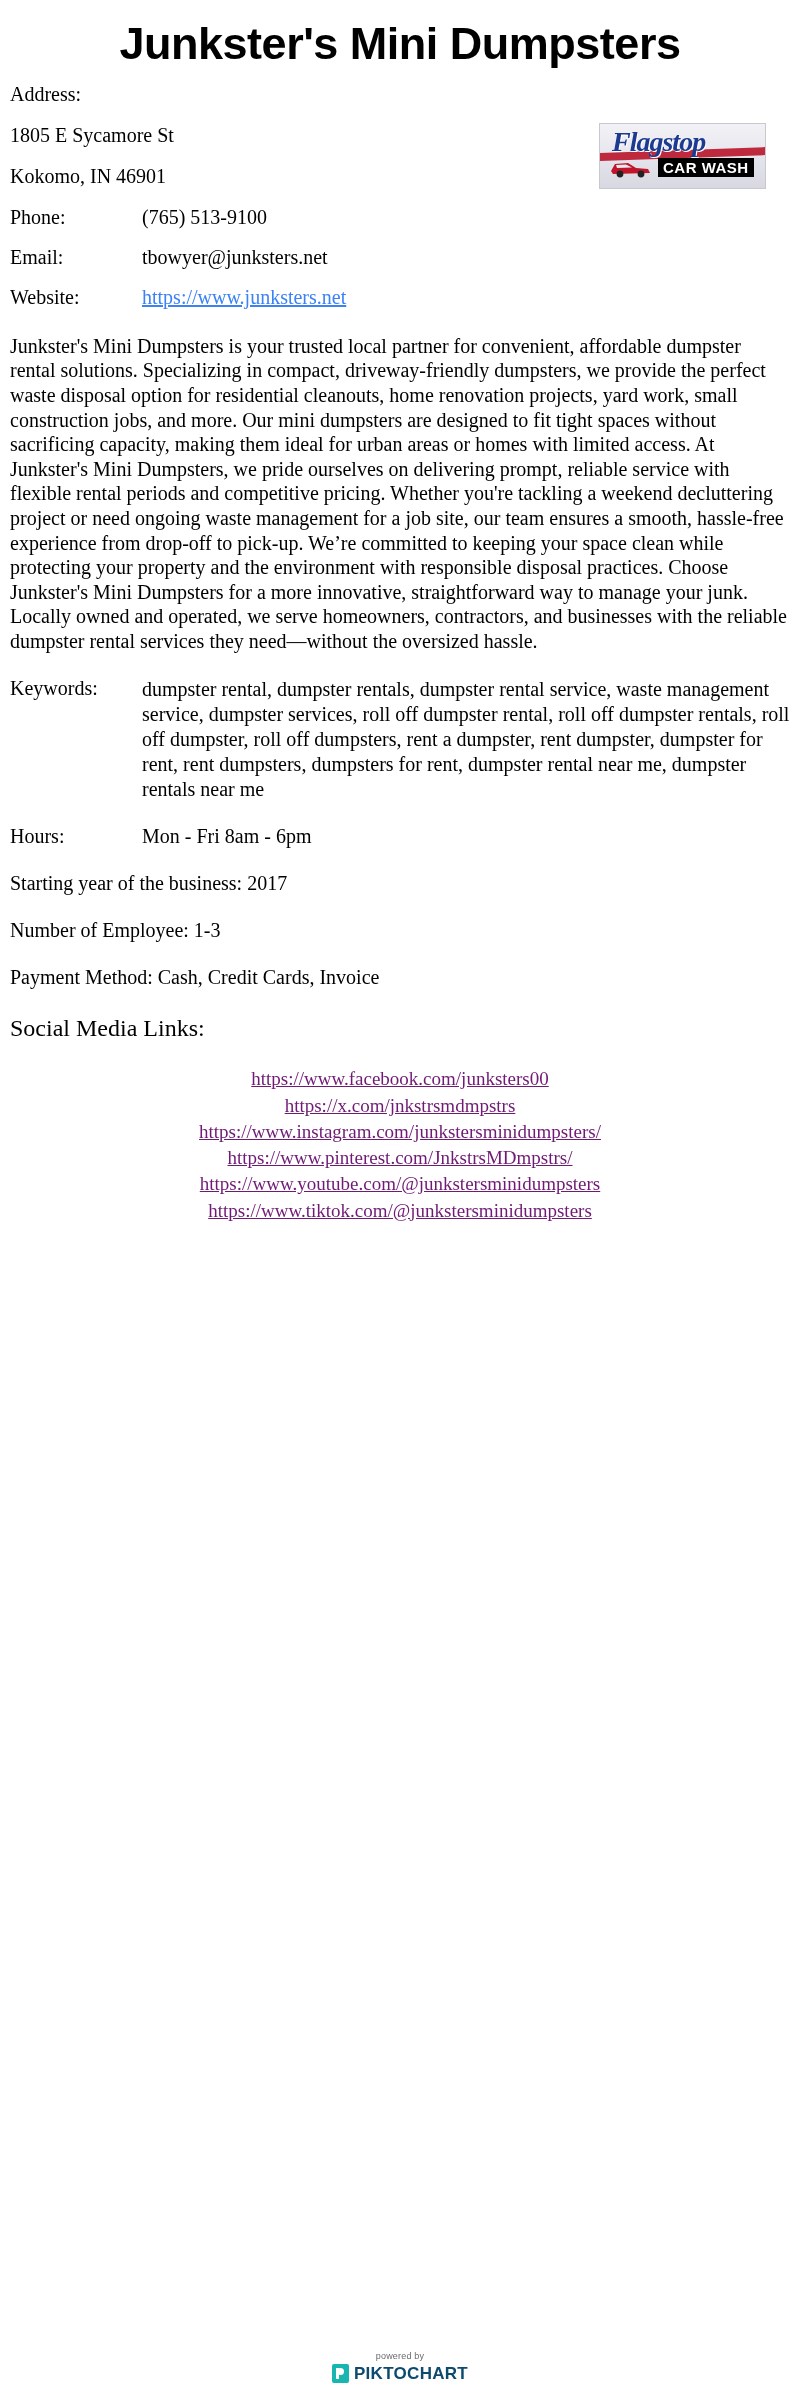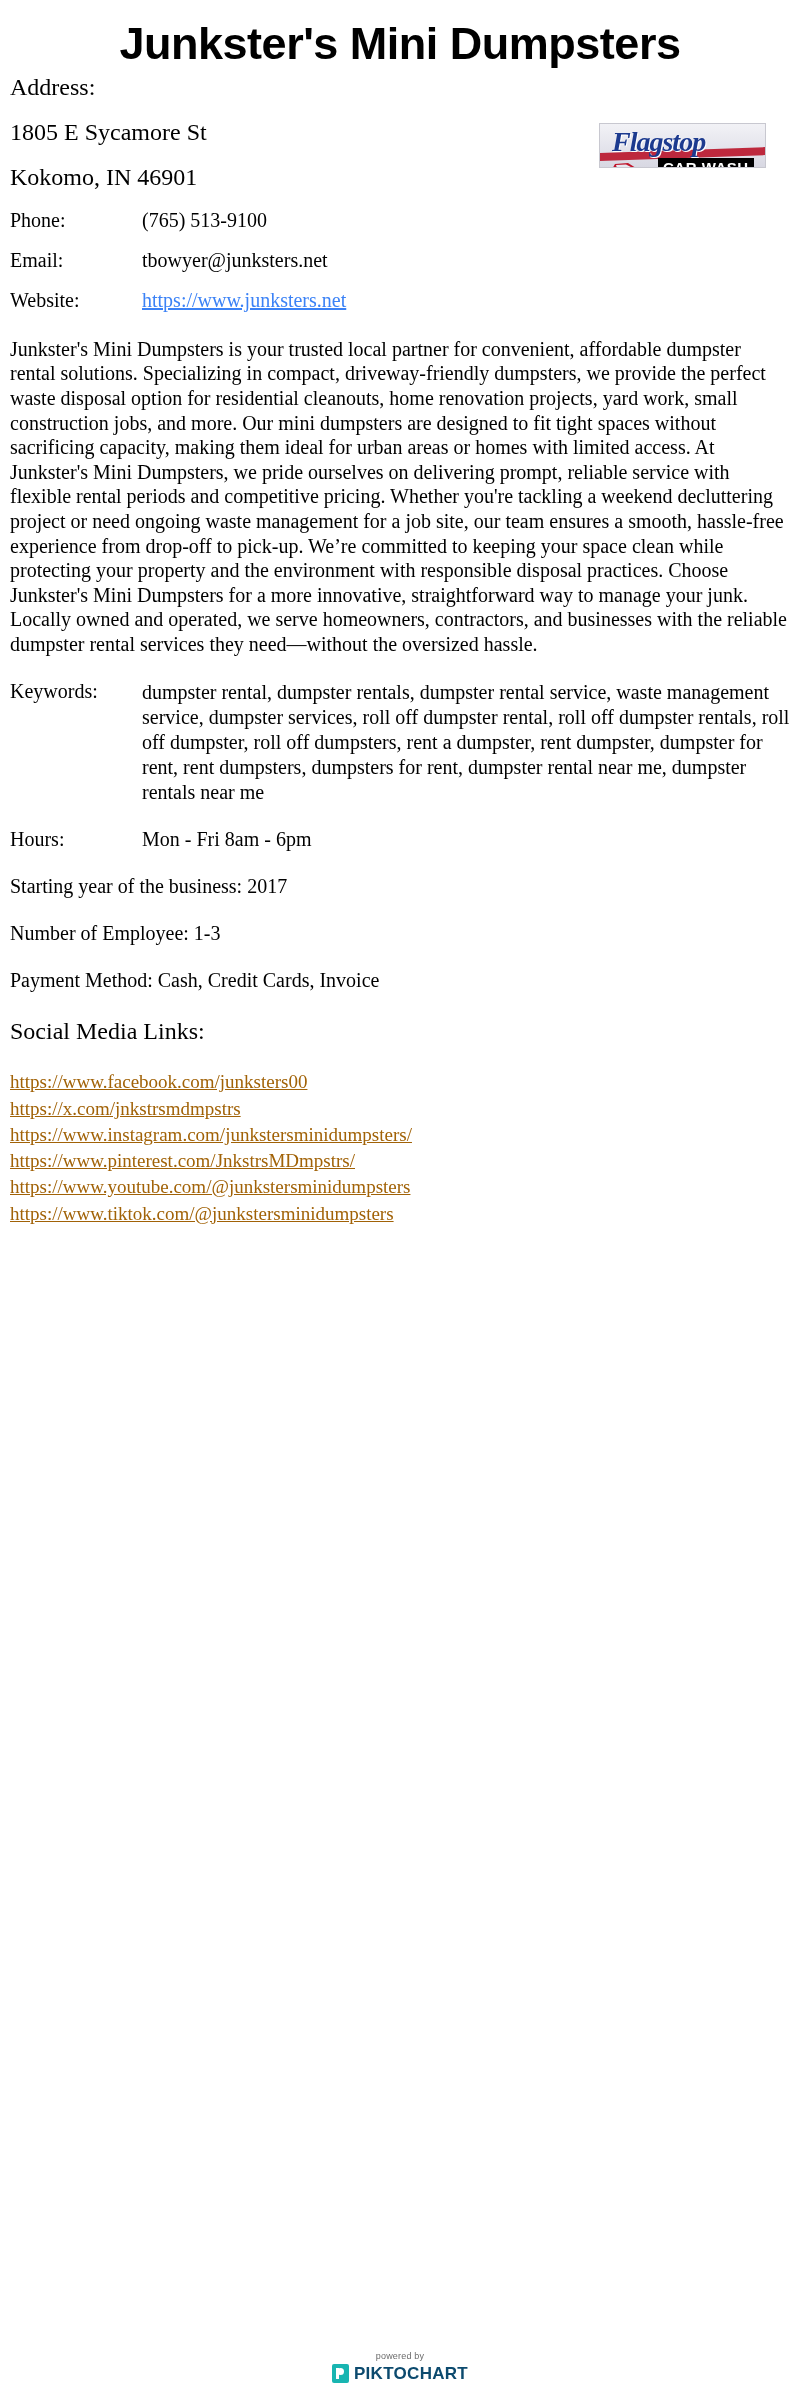--- a/index.html
+++ b/index.html
@@ -32,21 +32,21 @@
     line-height: 1.15;
   }
   .content {
     padding: 0 10px 0 10px;
   }
   .logo-box {
     position: absolute;
     right: 34px;
     top: 105px;
     width: 167px;
-    height: 45px;
+    height: 66px;
     background: #c2410c;
     border: 1px solid #c8c8d0;
     overflow: hidden;
   }
   .logo-inner {
     position: relative;
     width: 100%;
     height: 100%;
     background: linear-gradient(#f2f2f6 0%, #e4e4ec 55%, #d8d8e2 100%);
   }
@@ -96,22 +96,22 @@
     line-height: 1.1;
     margin: 0 0 18px 0;
     display: flex;
   }
   .field .label {
     min-width: 132px;
     flex: 0 0 auto;
   }
   .field .value { flex: 1 1 auto; }
   .line {
-    font-size: 24px;
-    margin: 4px 0 18px 0;
+    font-size: 20px;
+    margin: 13px 0 18px 0;
   }
   .link {
     color: #3b82f6;
   }
   .para {
     font-size: 20px;
     line-height: 1.23;
     margin: 26px 0 0 0;
     text-align: left;
   }
@@ -146,22 +146,23 @@
     font-size: 24px;
     margin-top: 26px;
   }
   .social-list {
     margin-top: 24px;
   }
   .social-list a {
     display: block;
     font-size: 19px;
     line-height: 1.38;
-    color: #a16207;
+    color: #701a75;
     text-decoration: underline;
+    text-align: center;
   }
   .footer {
     position: absolute;
     left: 0;
     right: 0;
     bottom: 24px;
     text-align: center;
   }
   .footer .powered {
     font-family: "Liberation Sans", sans-serif;

